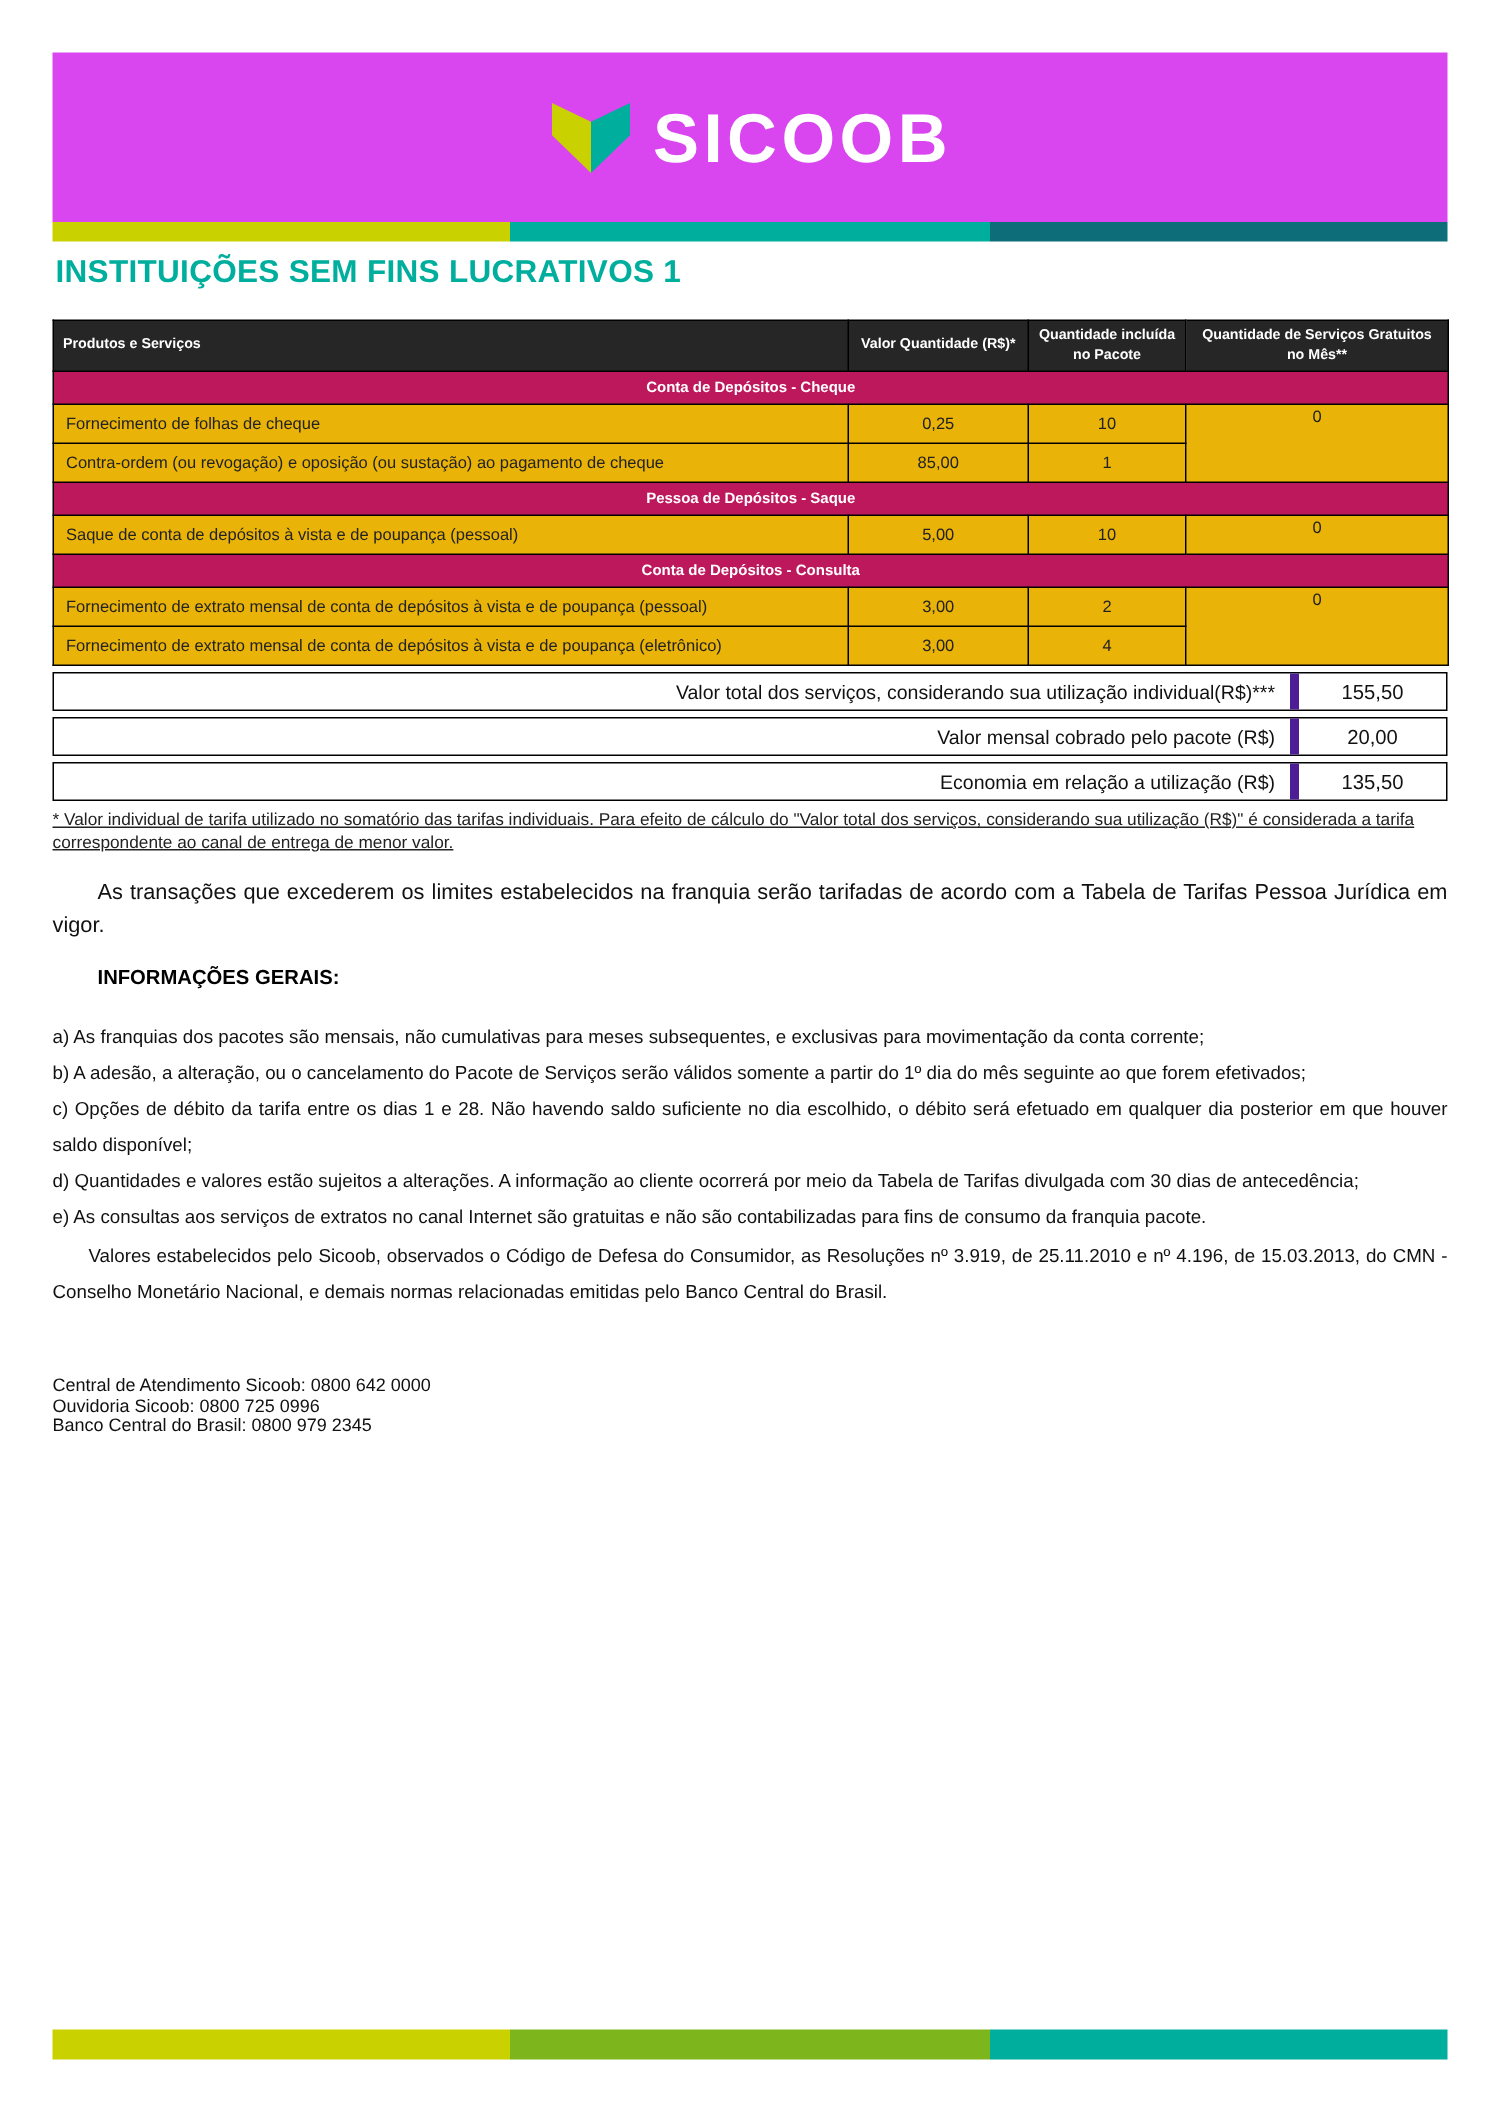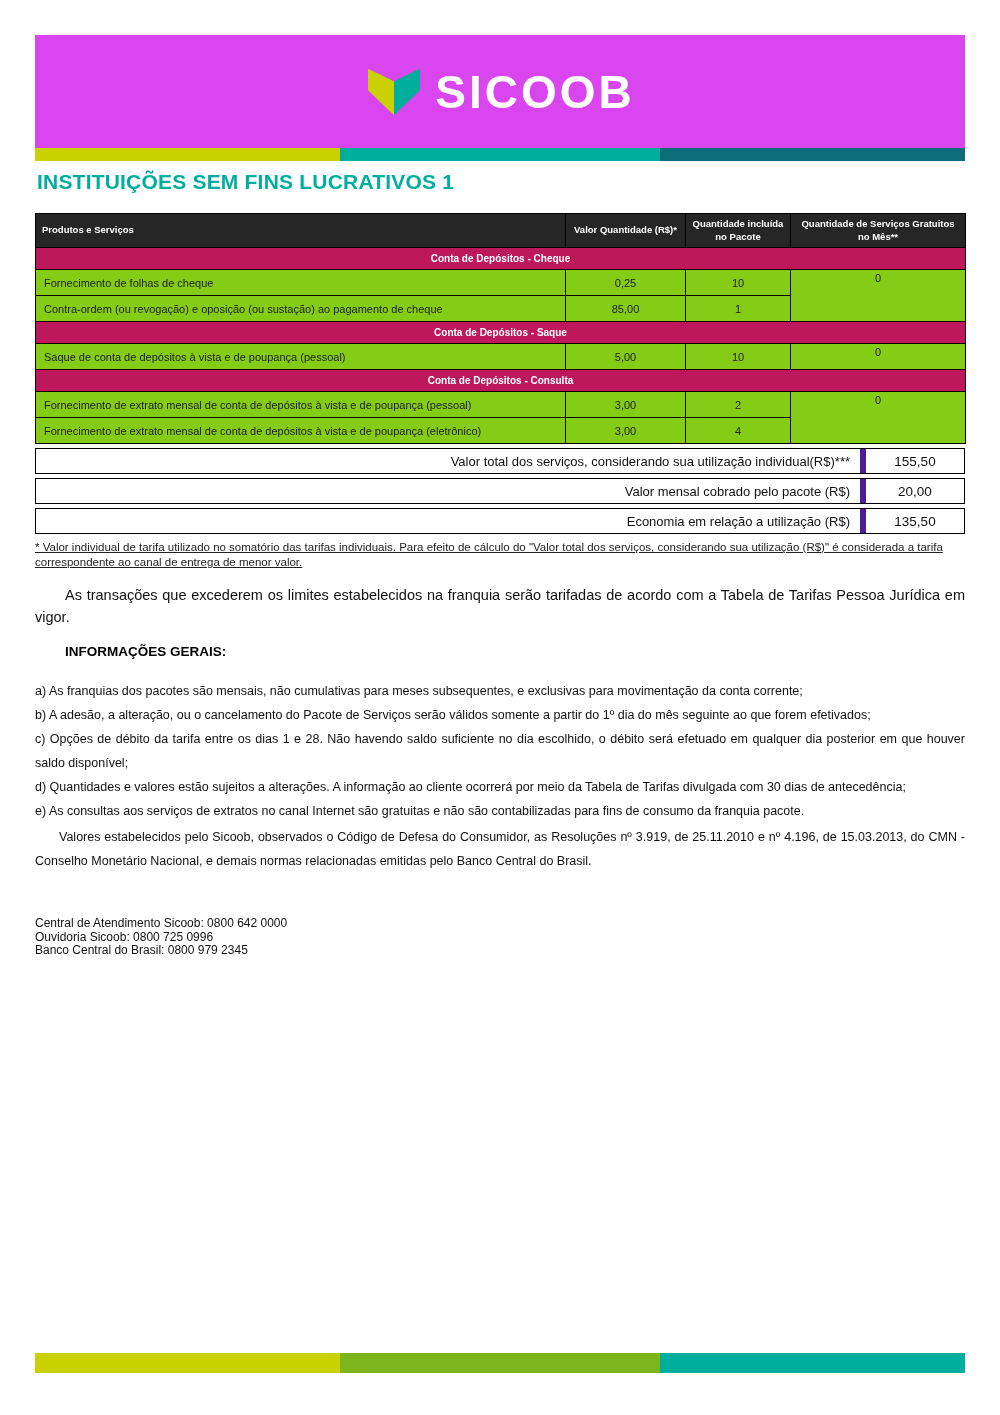--- a/index.html
+++ b/index.html
@@ -60,21 +60,21 @@
   }
   th.h-left { text-align:left; }
   th.h-center { text-align:center; }
 
   tr.section-row td {
     background:#be185d; color:#ffffff;
     font-size:10px; font-weight:bold; text-align:center;
     padding:3px 16px; height:22px;
   }
   tr.data-row td {
-    background:#84cc16; font-size:11px; height:26px;
+    background:#eab308; font-size:11px; height:26px;
     padding:2px 8px; color:#222;margin-top:36px;
   }
   td.c-product { text-align:left; }
   td.c-num { text-align:center; }
   td.c-free { text-align:center; vertical-align:top; padding-top:7px; }
 
   .total-row {
     display:flex; margin-top:4px; border:1px solid #000; height:26px;
     background:#fff;
   }
@@ -160,21 +160,21 @@
           <td class="c-num">10</td>
           <td class="c-free" rowspan="2">0</td>
         </tr>
         <tr class="data-row">
           <td class="c-product">Contra-ordem (ou revogação) e oposição (ou sustação) ao pagamento de cheque</td>
           <td class="c-num">85,00</td>
           <td class="c-num">1</td>
         </tr>
 
         <tr class="section-row">
-          <td colspan="4">Conta de Depósitos - Saque</td>
+          <td colspan="4">Pessoa de Depósitos - Saque</td>
         </tr>
         <tr class="data-row">
           <td class="c-product">Saque de conta de depósitos à vista e de poupança (pessoal)</td>
           <td class="c-num">5,00</td>
           <td class="c-num">10</td>
           <td class="c-free">0</td>
         </tr>
 
         <tr class="section-row">
           <td colspan="4">Conta de Depósitos - Consulta</td>

